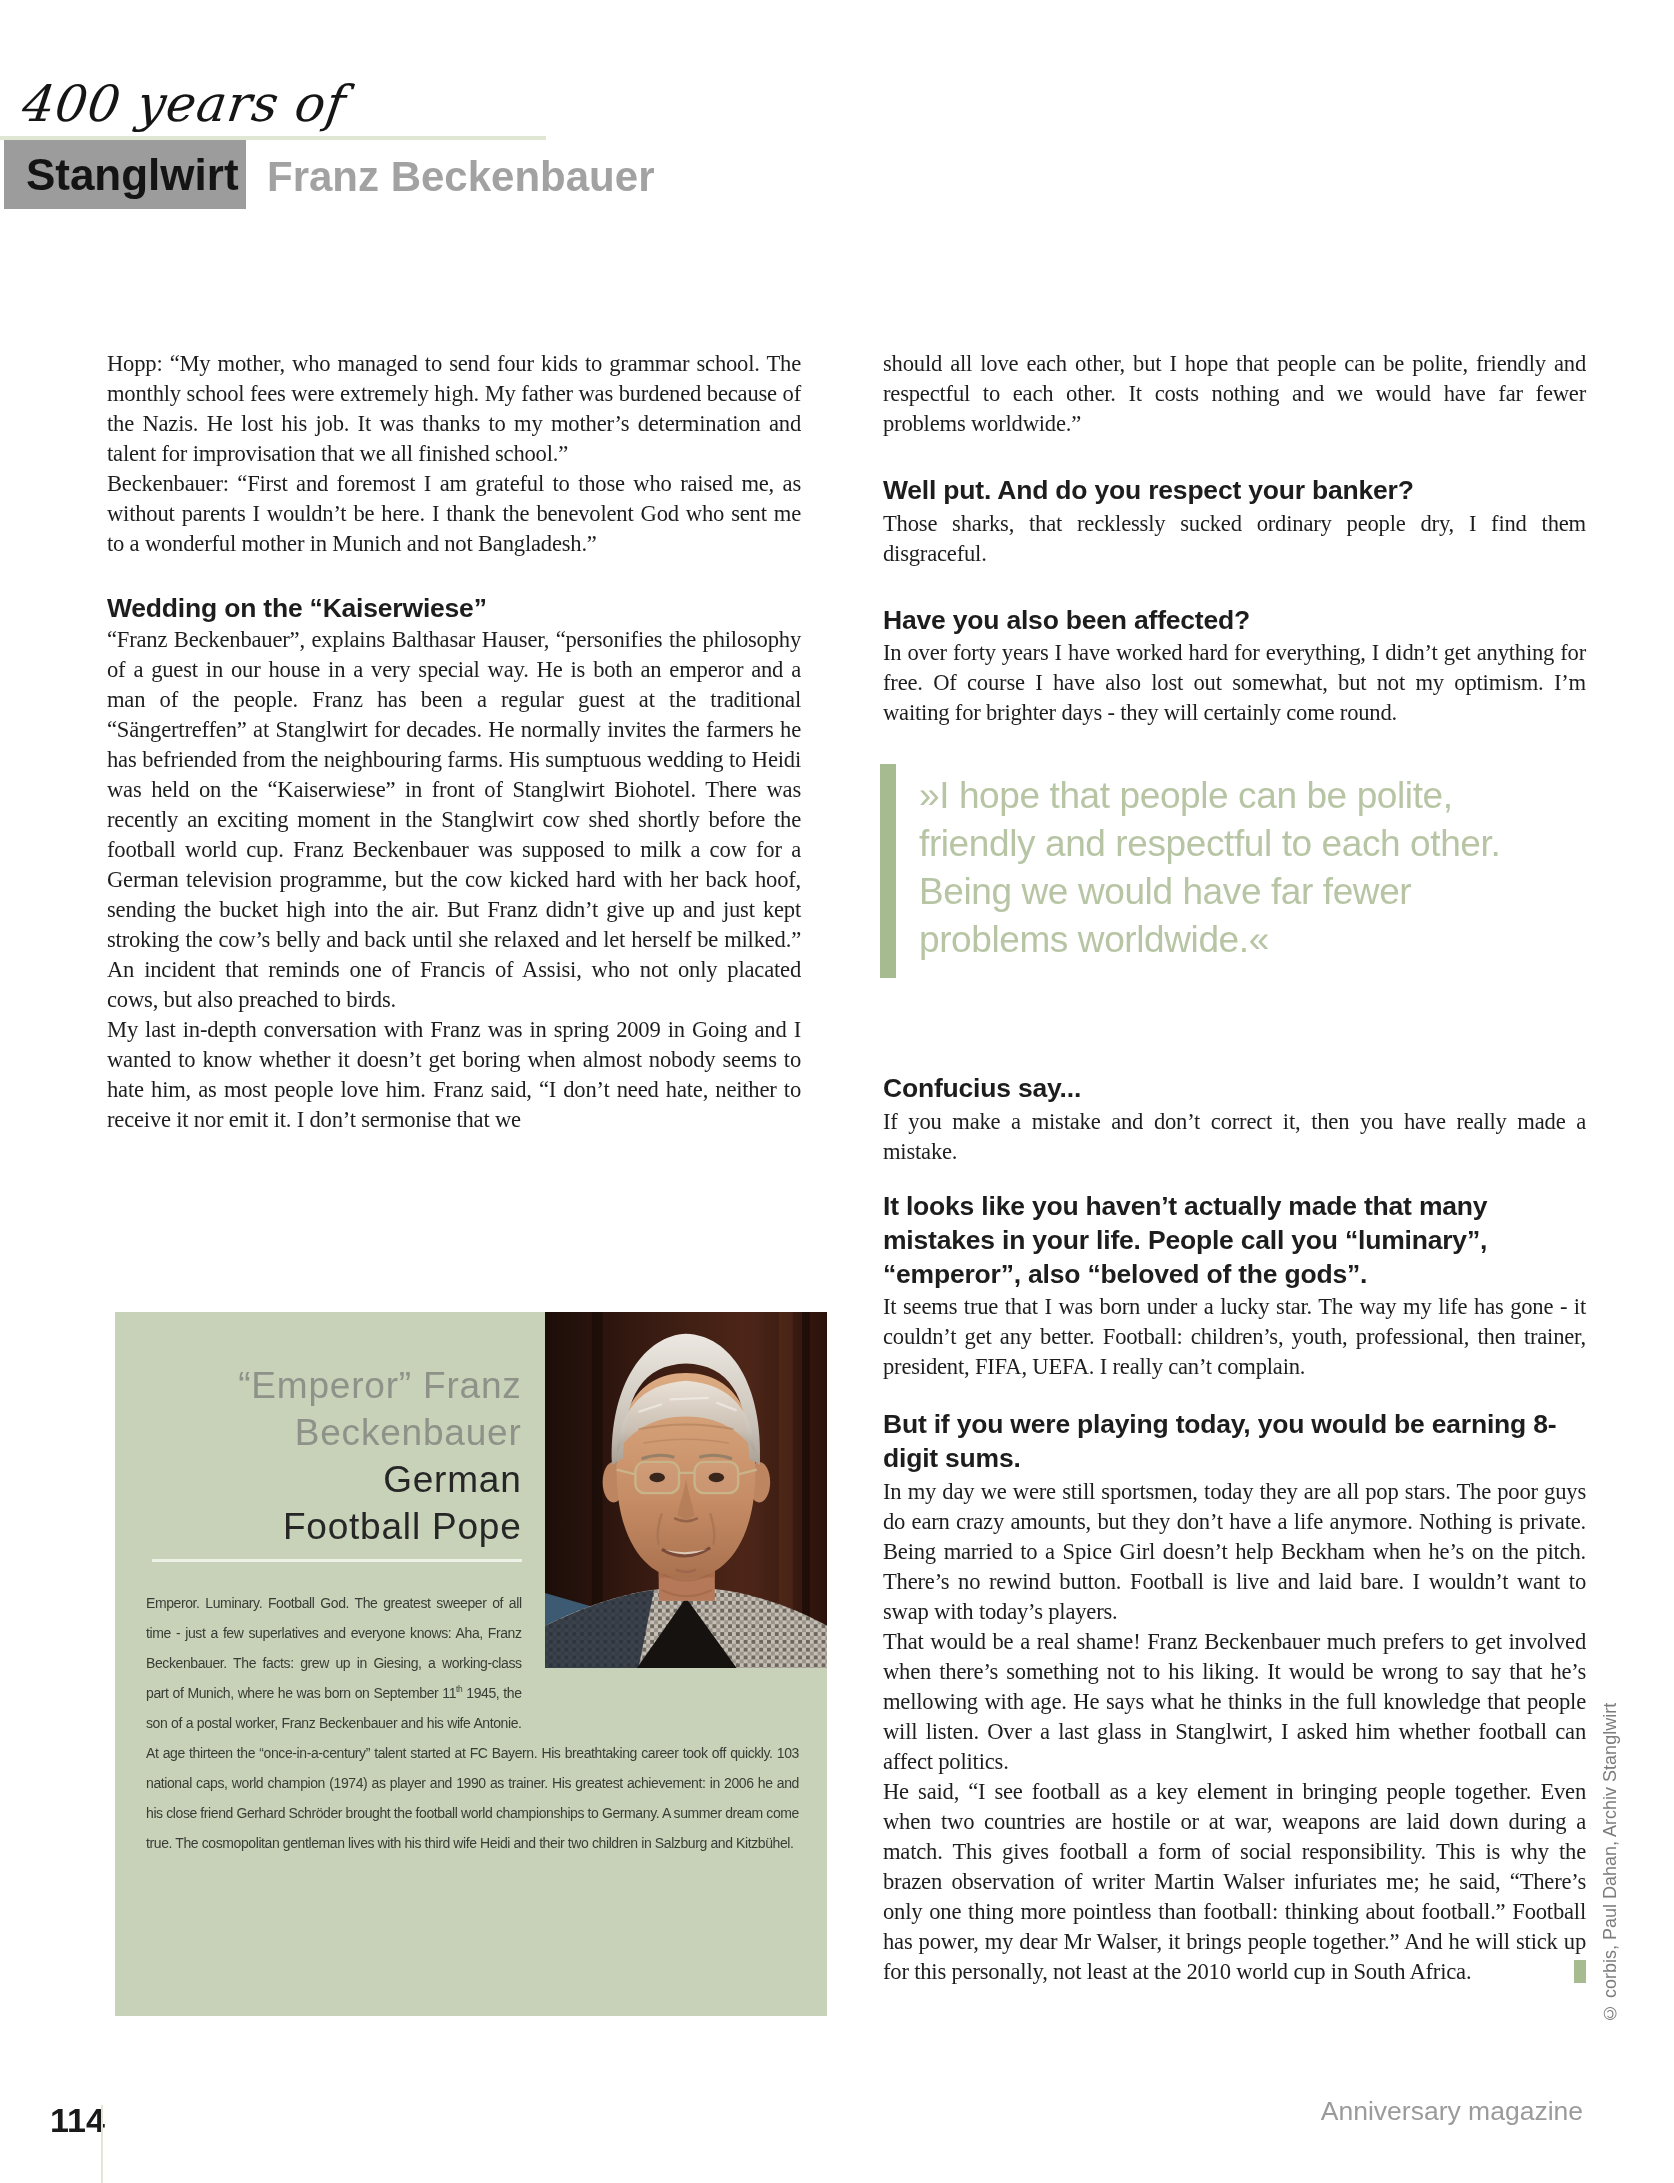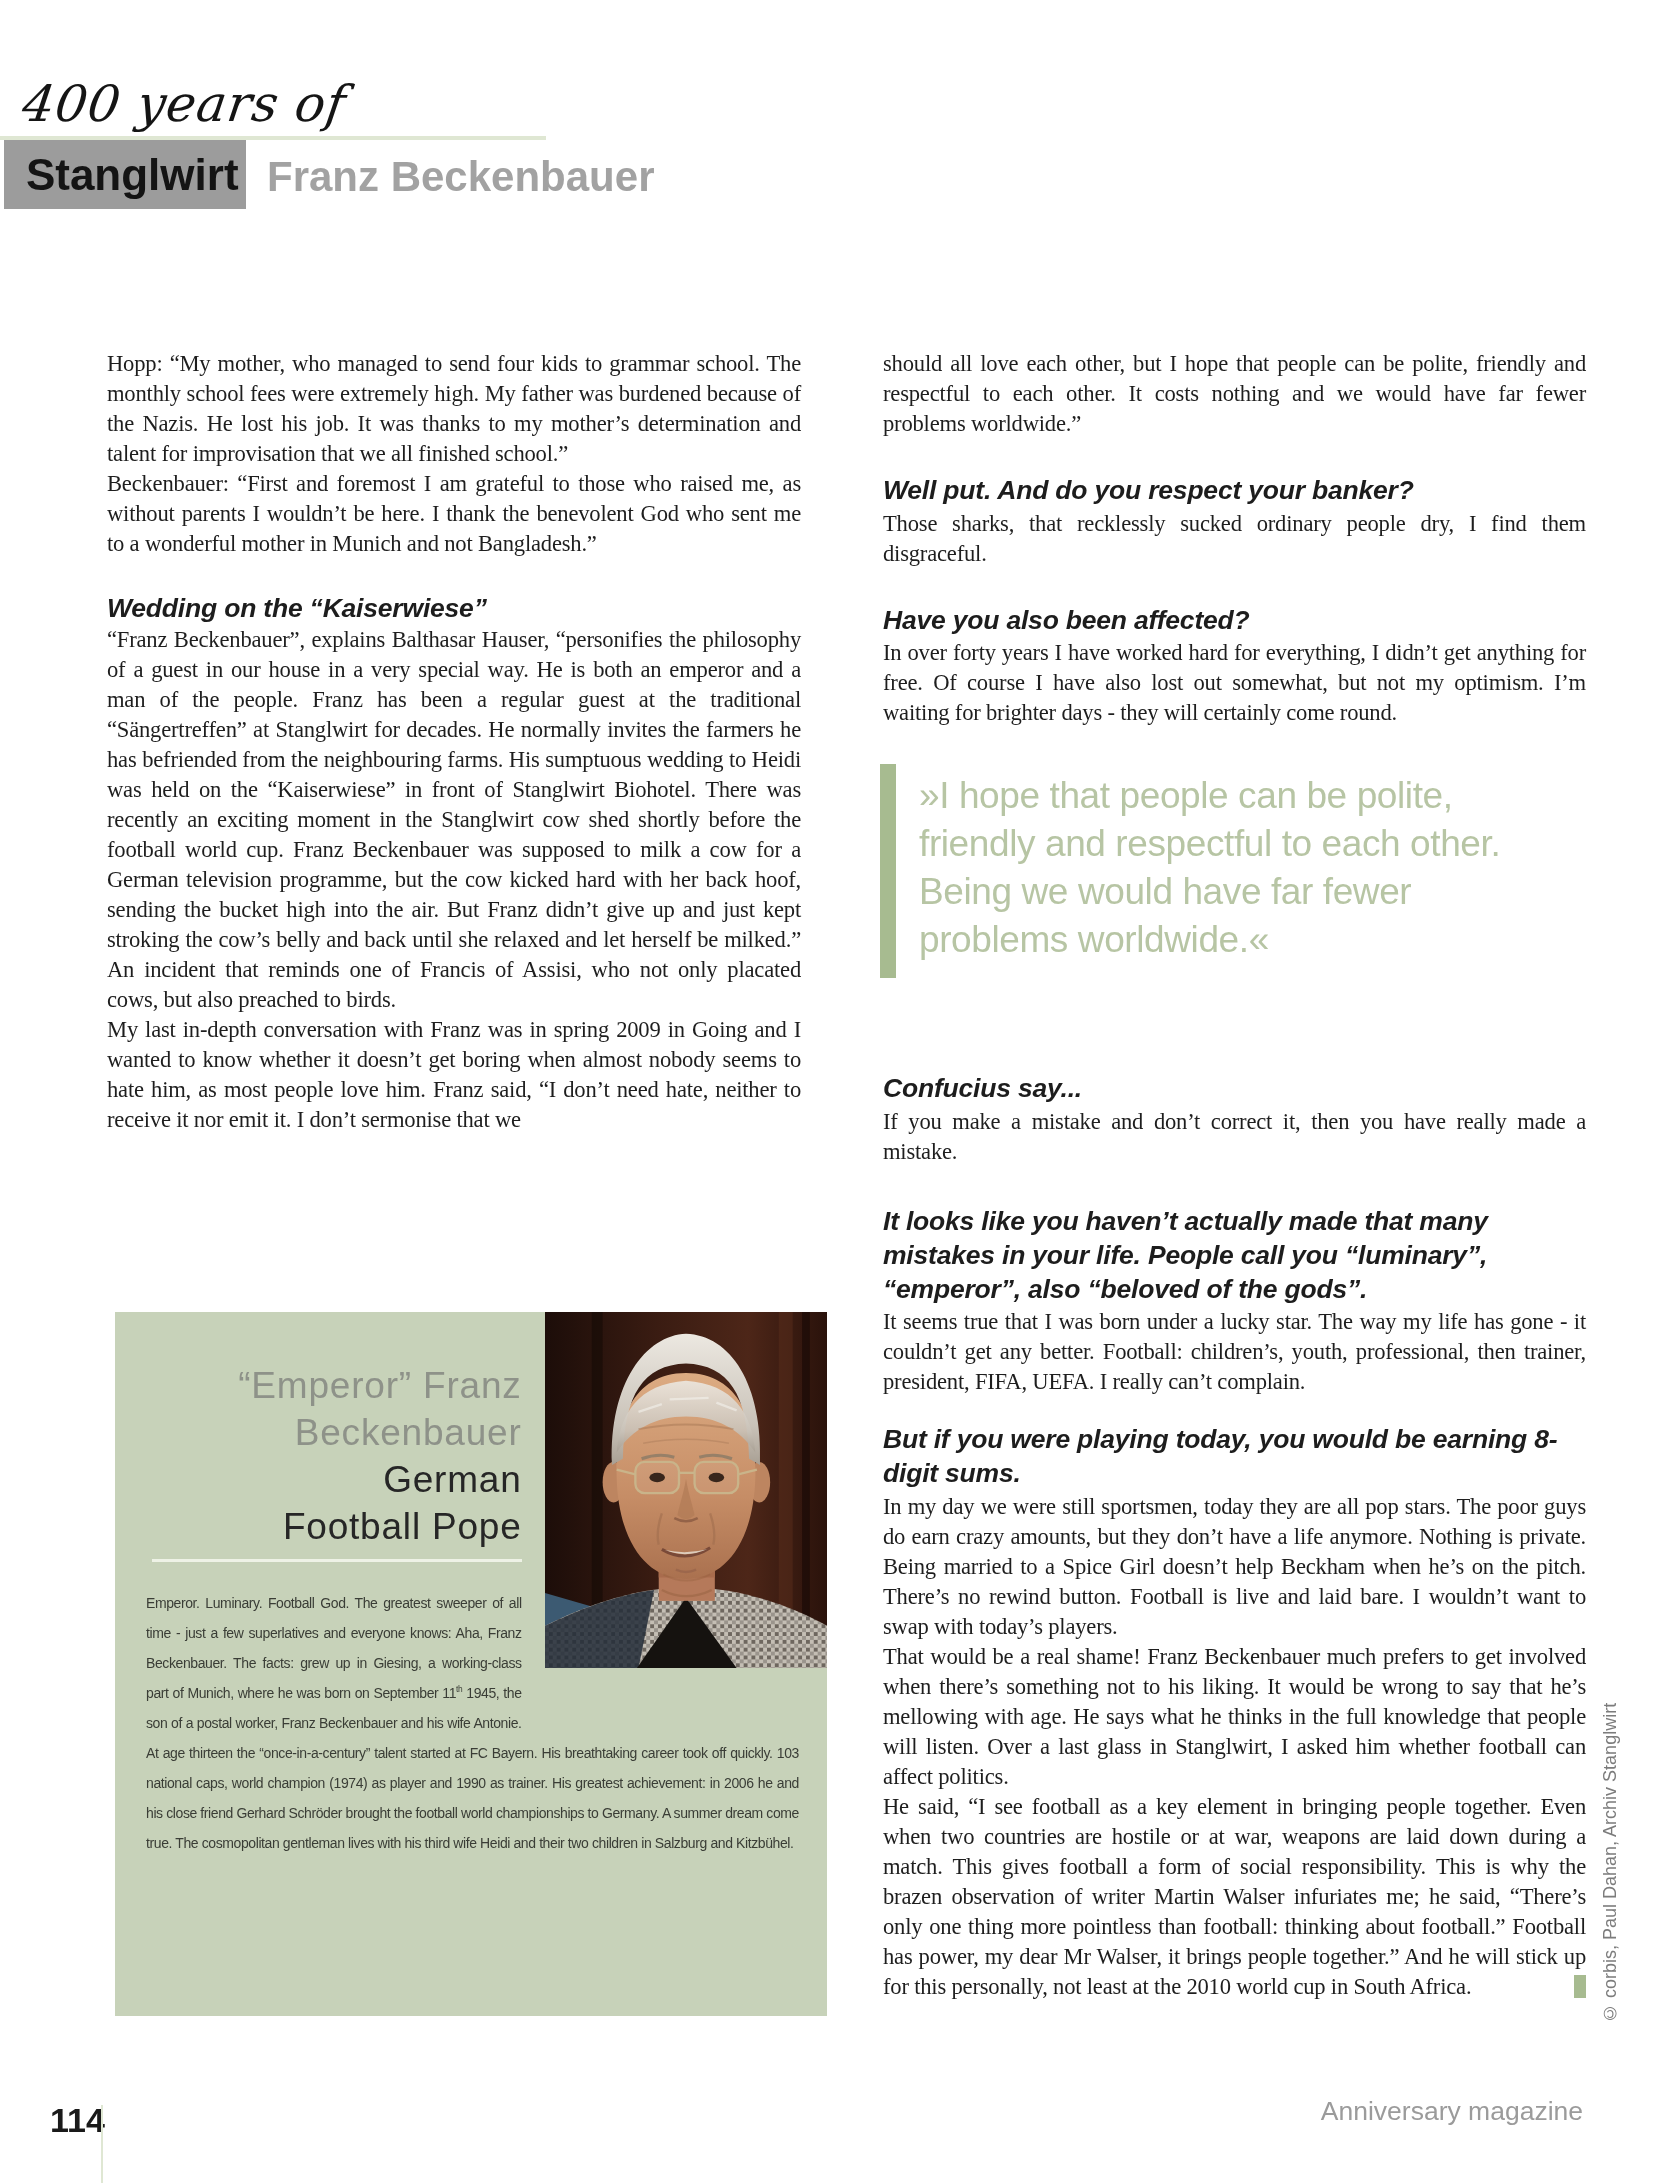--- a/index.html
+++ b/index.html
@@ -46,25 +46,25 @@
   .col-left{left:107px;width:694px;}
   .col-right{left:883px;width:703px;}
   .col p{
     margin:0;font-family:"Liberation Serif","DejaVu Serif",serif;
     font-size:22.6px;line-height:30px;letter-spacing:-0.2px;
     text-align:justify;color:#1e1e1e;
   }
   .col p.gap{}
   .col h3{
     margin:34px 0 1.6px 0;font-family:"Liberation Sans",sans-serif;
-    font-weight:bold;font-size:26.5px;line-height:34px;letter-spacing:-0.2px;color:var(--text-dark);font-style:italic;
+    font-weight:bold;font-size:26.5px;line-height:34px;letter-spacing:-0.2px;color:var(--text-dark);
   }
   .col-left h3{margin:32px 0 0 0;}
   .col h3.after-quote{margin-top:107px;}
-  .col h3.mt40{margin-top:37px;}
+  .col h3.mt40{margin-top:22px;}
   .col h3.mt32{margin-top:25px;}
   
   .pullquote{
     position:relative;margin:44px 0 0 0;padding:0 47px 0 36px;
   }
   .pq-bar{
     position:absolute;left:-3.1px;top:-7.8px;width:15.6px;height:calc(100% + 22px);
     background:var(--sage-bar);
   }
   .pq-text{

